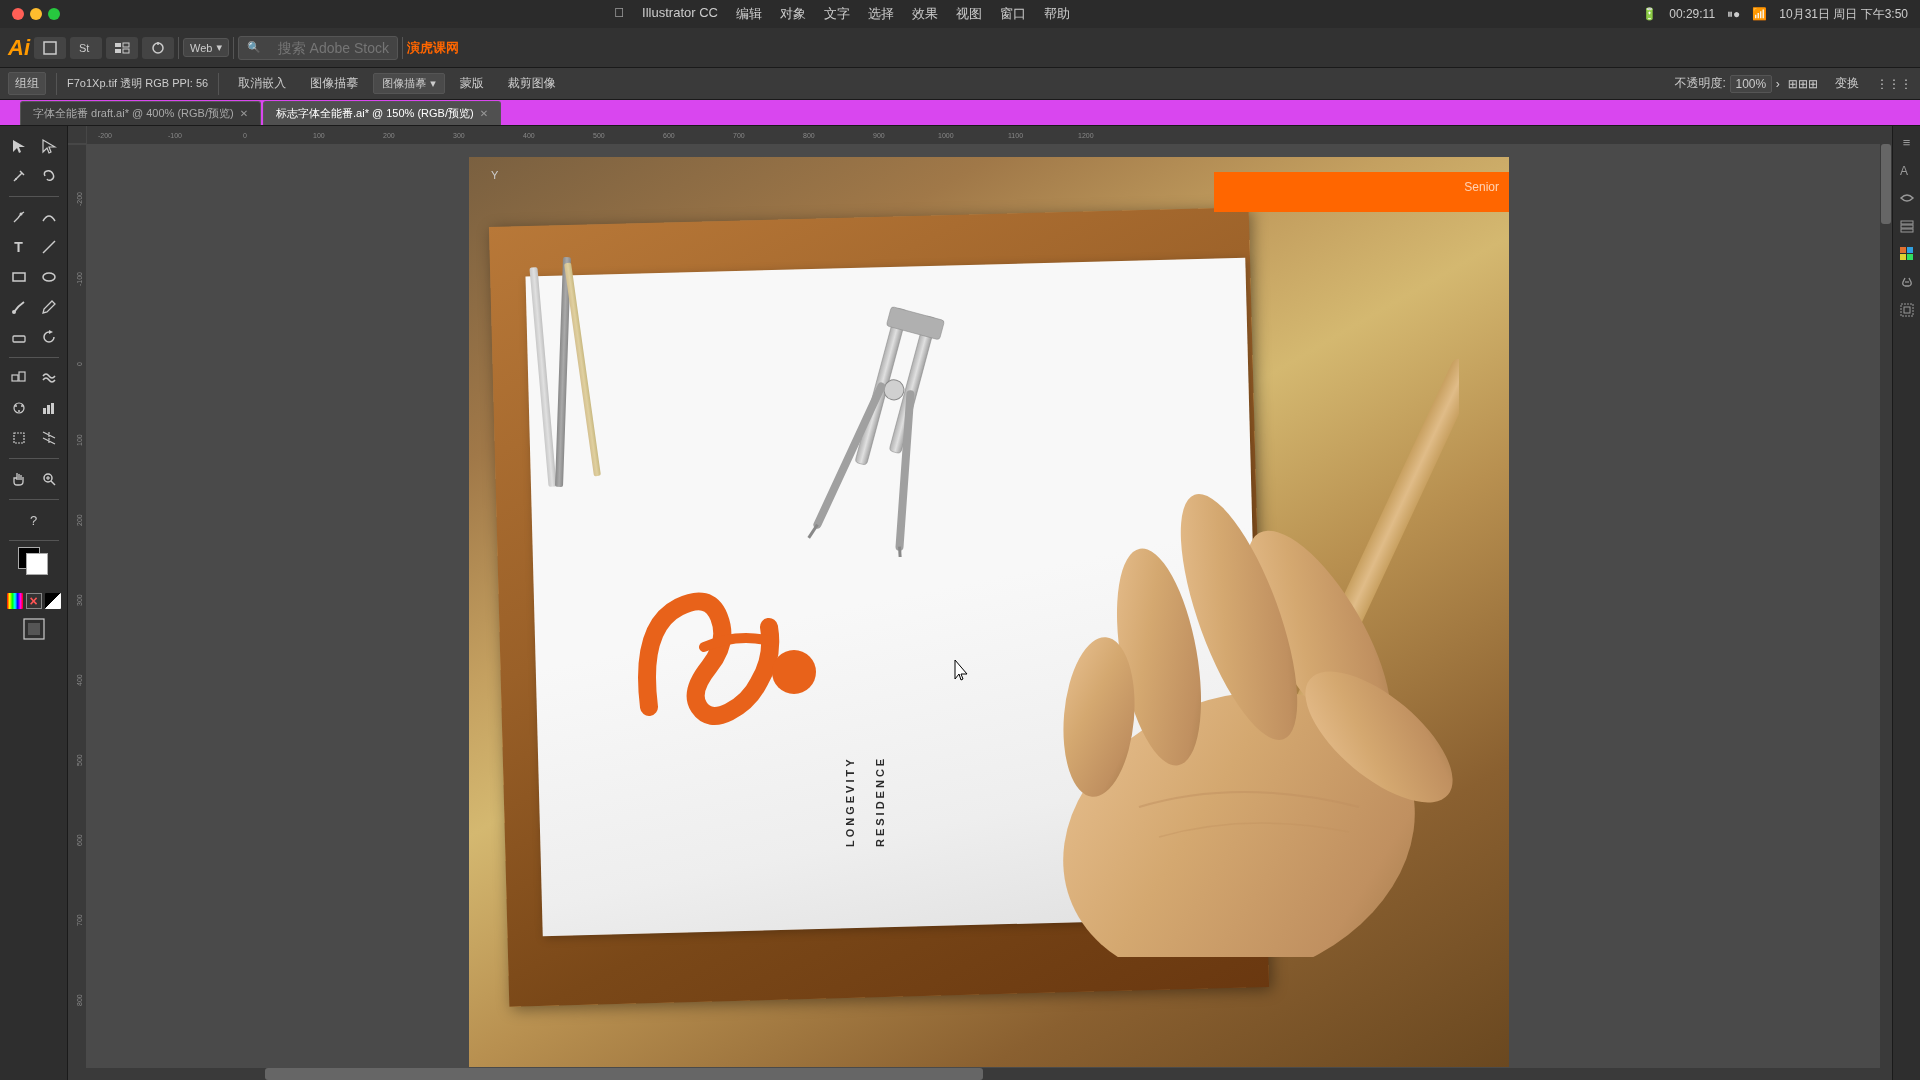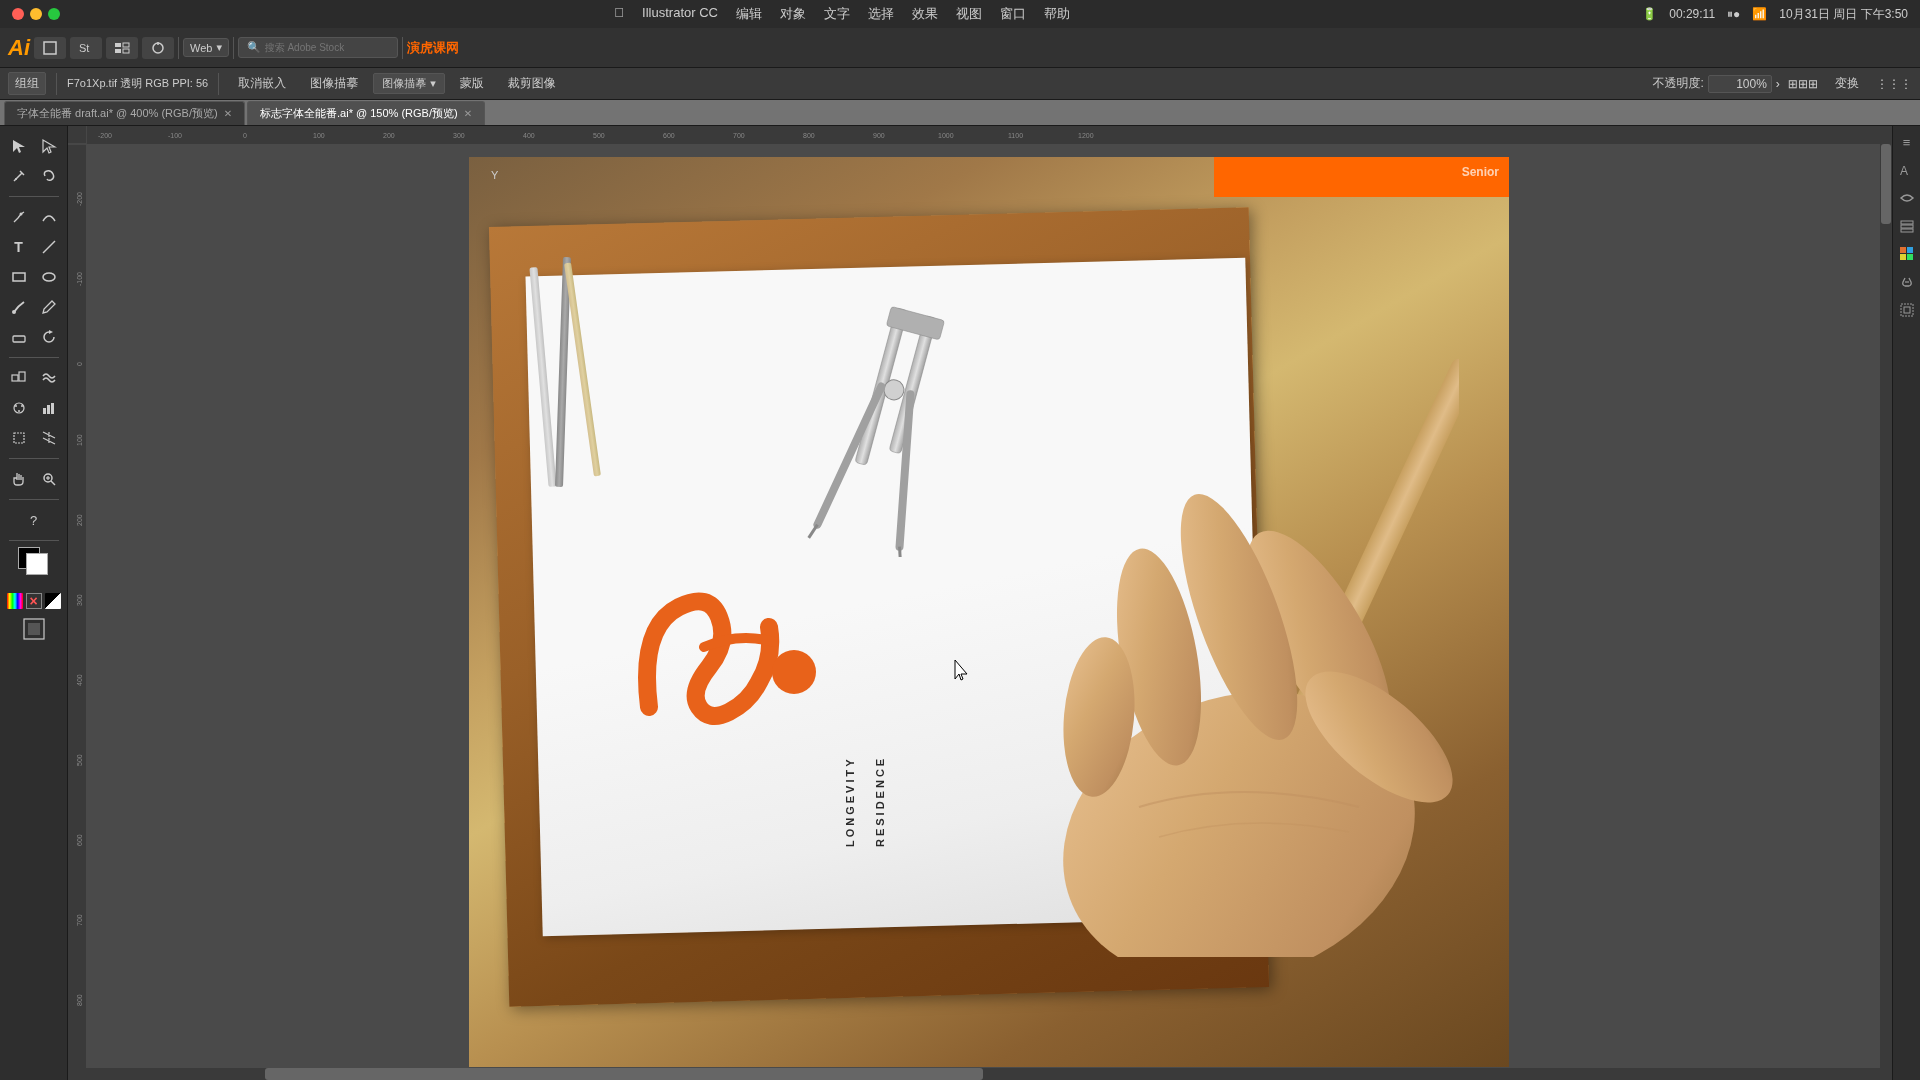--- a/index.html
+++ b/index.html
@@ -27,39 +27,39 @@
       display: flex; align-items: center; padding: 0 8px; 
       border-bottom: 1px solid #1a1a1a;
     }
     .ai-logo { color: #FF9A00; font-size: 22px; font-weight: bold; font-style: italic; margin-right: 4px; }
     .tool-group { display: flex; align-items: center; gap: 4px; }
     .tool-btn { background: #444; border: none; color: #ccc; font-size: 11px; padding: 3px 8px; border-radius: 3px; cursor: pointer; display: flex; align-items: center; gap: 3px; }
     .tool-btn svg { width: 16px; height: 16px; fill: #ccc; }
     .toolbar-sep { width: 1px; height: 22px; background: #555; margin: 0 4px; }
     .web-dropdown { background: #444; border: 1px solid #555; color: #ccc; font-size: 11px; padding: 2px 6px; border-radius: 3px; cursor: pointer; display: flex; align-items: center; gap: 4px; }
     .search-box { background: #444; border: 1px solid #555; color: #ccc; font-size: 11px; padding: 3px 8px; border-radius: 3px; display: flex; align-items: center; gap: 4px; width: 160px; }
-    .search-box input { background: transparent; border: none; color: #ccc; font-size: 10px; outline: none; width: 100%; }
+    .search-box input { background: transparent; border: none; color: #ccc; font-size: 14px; outline: none; width: 100%; text-align: right; }
     .watermark-text { color: #ff6600; font-size: 13px; font-weight: bold; }
 
     
     .ai-secondary-toolbar {
       width: 100%; height: 32px; background: #3a3a3a;
       display: flex; align-items: center; padding: 0 8px; gap: 6px;
       border-bottom: 1px solid #1a1a1a;
     }
     .group-btn { color: #ccc; font-size: 12px; padding: 2px 6px; border-radius: 2px; cursor: pointer; background: #4a4a4a; border: 1px solid #555; }
     .sec-toolbar-item { color: #ccc; font-size: 12px; padding: 2px 8px; border-radius: 2px; cursor: pointer; border: 1px solid transparent; }
     .sec-toolbar-dropdown { background: #4a4a4a; border: 1px solid #555; color: #ccc; font-size: 11px; padding: 2px 8px; border-radius: 2px; cursor: pointer; display: flex; align-items: center; gap: 4px; }
     .opacity-control { display: flex; align-items: center; gap: 4px; }
-    .opacity-value { color: #ccc; font-size: 12px; background: #444; border: 1px solid #555; padding: 1px 4px; border-radius: 2px; width: 64px; text-align: right; }
+    .opacity-value { color: #ccc; font-size: 12px; background: #444; border: 1px solid #555; padding: 1px 4px; border-radius: 2px; width: 42px; text-align: center; }
 
     
     .tabs-bar {
-      width: 100%; height: 26px; background: #737373;
-      display: flex; align-items: center; padding: 0 4px;
+      width: 100%; height: 26px; background: #d946ef;
+      display: flex; align-items: center; padding: 0 20px;
       border-bottom: 1px solid #1a1a1a;
     }
     .tab-item {
       height: 24px; padding: 0 12px; font-size: 11px; color: #aaa;
       display: flex; align-items: center; gap: 6px; cursor: pointer;
       background: #3a3a3a; border: 1px solid #555; border-bottom: none;
       border-radius: 3px 3px 0 0; margin-right: 2px;
     }
     .tab-item.active { background: #505050; color: #fff; }
     .tab-close { color: #999; font-size: 10px; cursor: pointer; }
@@ -561,21 +561,21 @@
               <ellipse cx="60" cy="260" rx="35" ry="80" fill="url(#skinGrad)" transform="rotate(5, 60, 260)"></ellipse>
 
               <ellipse cx="340" cy="280" rx="40" ry="90" fill="url(#skinGrad)" transform="rotate(-50, 340, 280)"></ellipse>
 
               <path d="M 100 350 Q 200 320 320 350" fill="none" stroke="#c09060" stroke-width="2" opacity="0.5"></path>
               <path d="M 120 380 Q 210 355 310 375" fill="none" stroke="#c09060" stroke-width="1.5" opacity="0.4"></path>
             </svg>
           </div>
         </div>
 
-        <div style="position:absolute; top:0; right:0; width:295px; height:40px; background:#FF6600;font-weight:bold;">
+        <div style="position:absolute; top:15px; right:0; width:295px; height:40px; background:#FF6600;">
           <div style="position:absolute; right:10px; top:8px; color:white; font-size:12px; opacity:0.7;">Senior</div>
         </div>
 
         <div style="position:absolute; top:502px; left:478px; font-size:20px; cursor:default;">
           <svg width="24" height="24" viewBox="0 0 24 24" fill="none">
             <path d="M8 1L8 20L12 15L14 21L16 20L14 15L20 15Z" fill="white" stroke="black" stroke-width="1"></path>
           </svg>
         </div>
 
         <div style="position:absolute; top:12px; left:22px; color:#ccc; font-size:11px;">Y</div>

